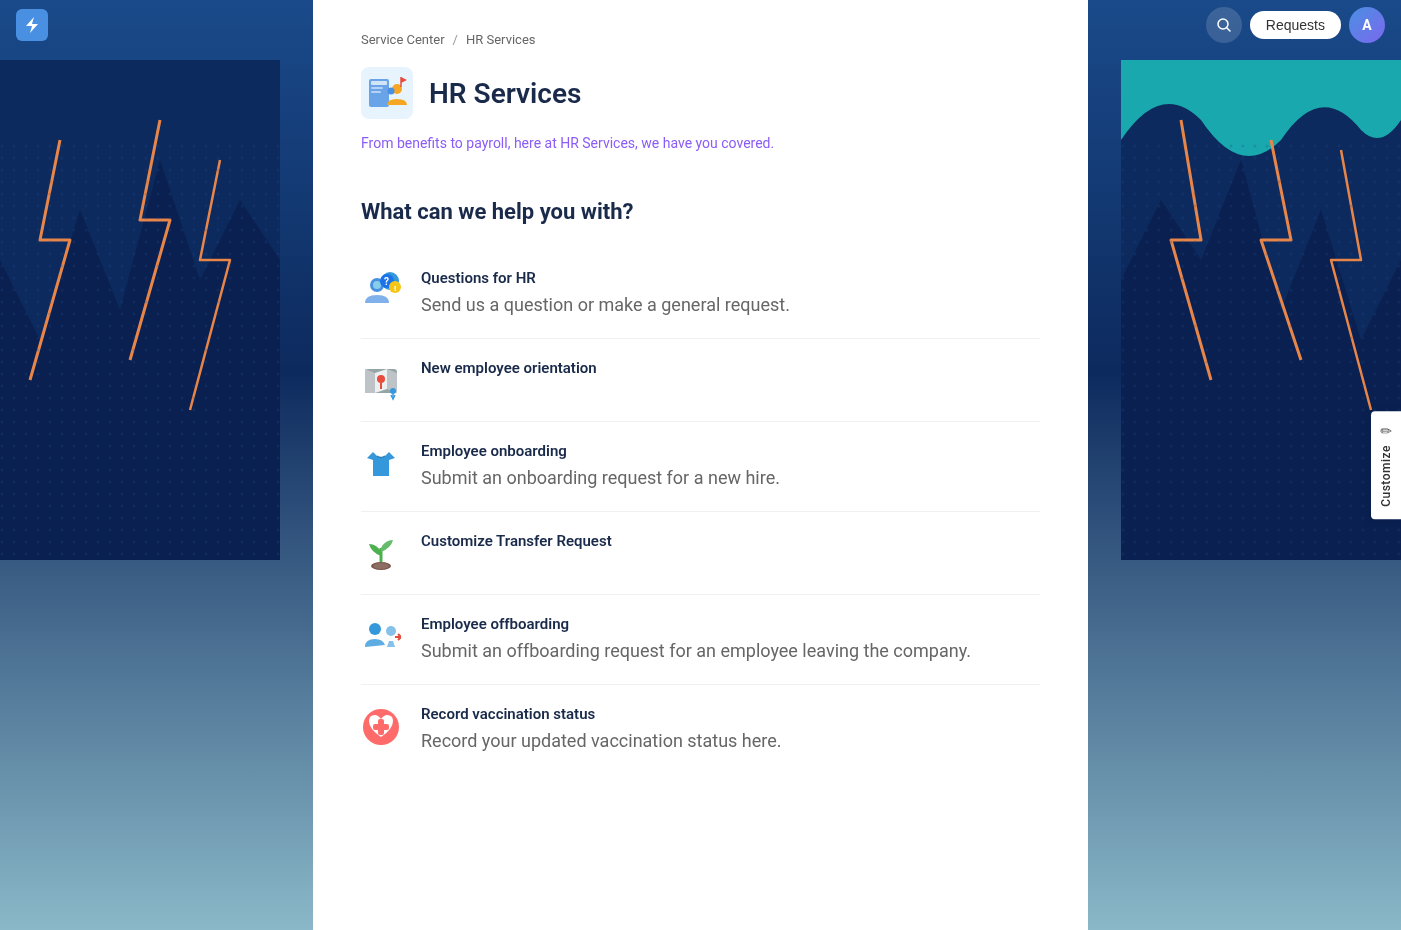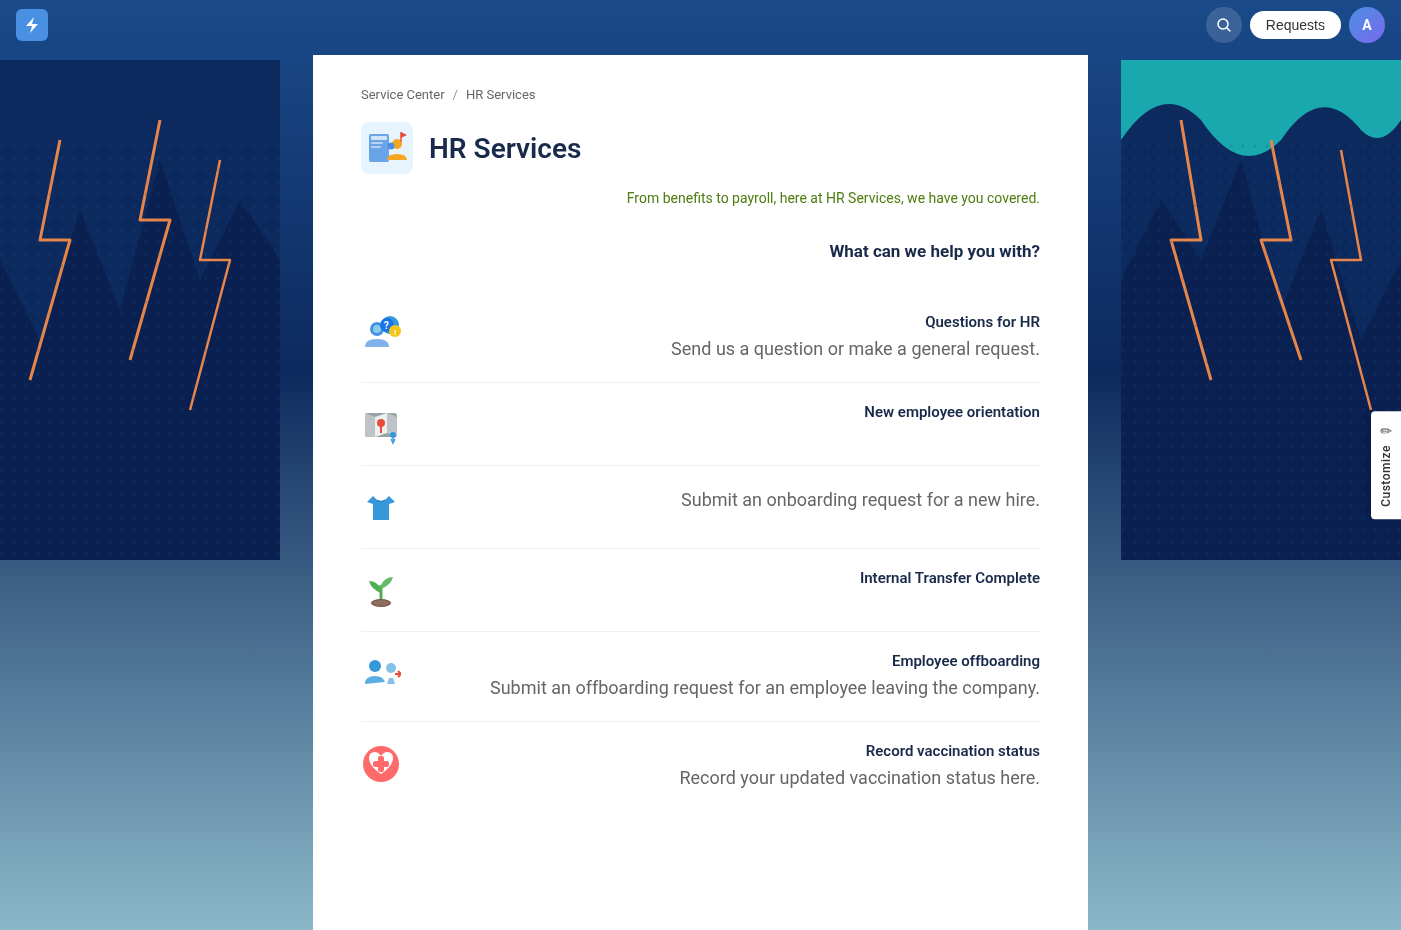--- a/index.html
+++ b/index.html
@@ -107,23 +107,21 @@
       font-size: 14px;
       font-weight: bold;
     }
 
     
     .main-wrapper {
       position: relative;
       z-index: 10;
       display: flex;
       justify-content: center;
-      padding-top: 55px;
       min-height: 930px;
-      text-align: right;
     }
 
     .content-card {
       background: white;
       width: 775px;
       min-height: 875px;
       margin: 0;
       padding: 32px 48px 48px 48px;
       position: relative;
     }
@@ -166,30 +164,30 @@
     }
 
     .page-title {
       font-size: 28px;
       font-weight: 600;
       color: #1a2a4a;
     }
 
     .page-description {
       font-size: 14px;
-      color: #4d7c0f;
-      margin-bottom: 35px;
+      color: #8b5cf6;
+      margin-bottom: 48px;
     }
 
     
     .section-heading {
-      font-size: 17px;
+      font-size: 22px;
       font-weight: 700;
       color: #1a2a4a;
-      margin-bottom: 32px;
+      margin-bottom: 25px;
     }
 
     
     .service-list {
       display: flex;
       flex-direction: column;
       gap: 0;
     }
 
     .service-item {
@@ -212,21 +210,20 @@
       flex-shrink: 0;
       display: flex;
       align-items: center;
       justify-content: center;
       font-size: 28px;
       margin-top: 2px;
     }
 
     .service-content {
       flex: 1;
-      margin-left: 42px;
     }
 
     .service-title {
       font-size: 15px;
       font-weight: 600;
       color: #1a2a4a;
       margin-bottom: 4px;
     }
 
     .service-desc {
@@ -409,40 +406,41 @@
 
       <div class="service-item">
         <div class="service-icon">
           <svg width="40" height="40" viewBox="0 0 40 40" xmlns="http://www.w3.org/2000/svg">
 
             <path d="M12 8 L6 14 L12 16 L12 32 L28 32 L28 16 L34 14 L28 8 L24 12 Q20 15 16 12 Z" fill="#3498db"></path>
             <path d="M16 12 Q20 15 24 12" stroke="#2980b9" stroke-width="1.5" fill="none"></path>
           </svg>
         </div>
         <div class="service-content">
+          <div class="service-title">Employee onboarding</div>
           <div class="service-desc">Submit an onboarding request for a new hire.</div>
         </div>
       </div>
 
       <div class="service-item">
         <div class="service-icon">
           <svg width="40" height="40" viewBox="0 0 40 40" xmlns="http://www.w3.org/2000/svg">
 
             <ellipse cx="20" cy="32" rx="10" ry="4" fill="#795548"></ellipse>
             <line x1="20" y1="28" x2="20" y2="14" stroke="#4caf50" stroke-width="3"></line>
 
             <path d="M20 22 Q10 18 8 10 Q16 10 20 18" fill="#4caf50"></path>
 
             <path d="M20 18 Q30 14 32 6 Q24 6 20 14" fill="#66bb6a"></path>
 
             <ellipse cx="20" cy="32" rx="8" ry="3" fill="#8d6e63"></ellipse>
           </svg>
         </div>
         <div class="service-content">
-          <div class="service-title">Internal Transfer Complete</div>
+          <div class="service-title">Customize Transfer Request</div>
         </div>
       </div>
 
       <div class="service-item">
         <div class="service-icon">
           <svg width="40" height="40" viewBox="0 0 40 40" xmlns="http://www.w3.org/2000/svg">
 
             <circle cx="14" cy="12" r="6" fill="#3498db"></circle>
             <path d="M4 30 Q4 22 14 22 Q22 22 24 28" fill="#3498db" opacity="0.8"></path>
 

